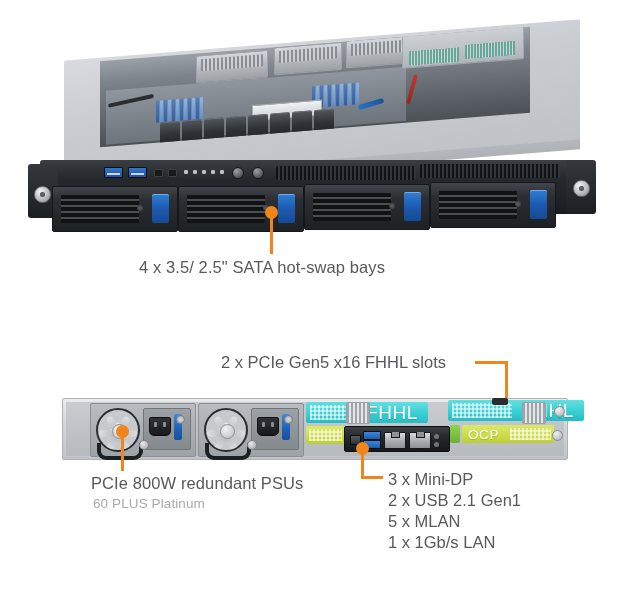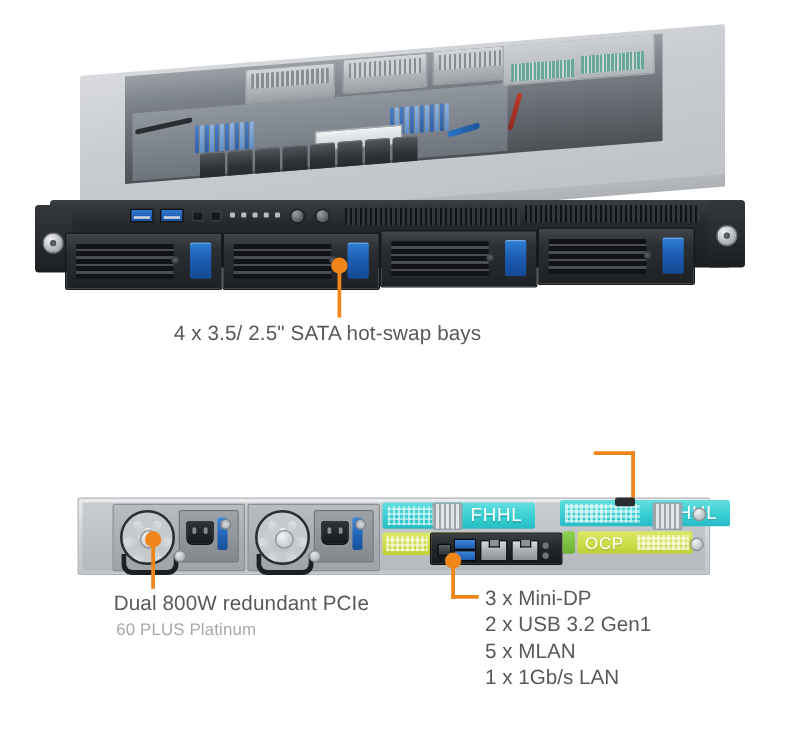--- a/index.html
+++ b/index.html
@@ -337,21 +337,21 @@
   .fhhl .mesh, .ocp .mesh {
     position: absolute; top: 3px; bottom: 3px;
     background:
       repeating-linear-gradient(90deg, rgba(255,255,255,.55) 0 2px, transparent 2px 4px),
       repeating-linear-gradient(0deg, rgba(255,255,255,.5) 0 2px, transparent 2px 4px);
   }
   .slot-text {
     position: absolute; top: 0; bottom: 0; left: 0; right: 0;
     display: flex; align-items: center; justify-content: center;
     color: #ffffff;
-    font-size: 15px;
+    font-size: 19px;
     letter-spacing: .6px;
     text-shadow: 0 1px 1px rgba(0,0,0,.18);
   }
   
   .ocp {
     position: absolute; height: 18px;
     background: linear-gradient(180deg,#dbe86a 0%, #cbdc46 60%, #bccf36 100%);
     border-radius: 2px;
     overflow: hidden;
   }
@@ -538,20 +538,21 @@
       <div class="screw"></div>
       <div class="latch"></div>
     </div>
   </div>
 
   <div class="dot" style="left:265px; top:206px;"></div>
   <div class="vline" style="left:270px; top:212px; height:42px;"></div>
   <div class="label" style="left:139px; top:258px;">4 x 3.5/ 2.5" SATA hot-swap bays</div>
 
   <div class="label-block" style="left:221px; top:352px;">
+    <div>2 x PCIe Gen5 x16 FHHL slots</div>
   </div>
   <div class="hline" style="left:475px; top:361px; width:33px;"></div>
   <div class="vline" style="left:505px; top:361px; height:43px;"></div>
   <div class="dot" style="left:500px; top:400px;"></div>
 
   <div id="rear-view">
     <div class="rear-shell"></div>
     <div class="rear-inner"></div>
 
     <div class="psu" style="left:28px; width:104px;">
@@ -628,26 +629,26 @@
     </div>
 
     <div class="rear-vent" style="left:460px; top:4px; width:22px; height:20px;"></div>
     <div class="rear-handle" style="left:430px; top:0px;"></div>
     <div class="rear-screw" style="left:490px; top:32px;"></div>
     <div class="rear-screw" style="left:492px; top:8px;"></div>
   </div>
 
   <div class="dot" style="left:116px; top:425px;"></div>
   <div class="vline" style="left:121px; top:431px; height:40px;"></div>
-  <div class="label" style="left:91px; top:474px;">Dual 800W  redundant PCIe</div>
+  <div class="label" style="left:91px; top:474px;">PCIe 800W  redundant PSUs</div>
   <div class="label sub" style="left:93px; top:496px;">60 PLUS Platinum</div>
 
   <div class="dot" style="left:356px; top:442px;"></div>
   <div class="vline" style="left:361px; top:448px; height:31px;"></div>
   <div class="hline" style="left:361px; top:476px; width:22px;"></div>
   <div class="label-block" style="left:388px; top:469px;">
     <div>3 x Mini-DP</div>
-    <div>2 x USB 3.2 Gen1</div>
+    <div>2 x USB 2.1 Gen1</div>
     <div>5 x MLAN</div>
     <div>1 x 1Gb/s LAN</div>
   </div>
 
 </div>
 
 </body></html>

